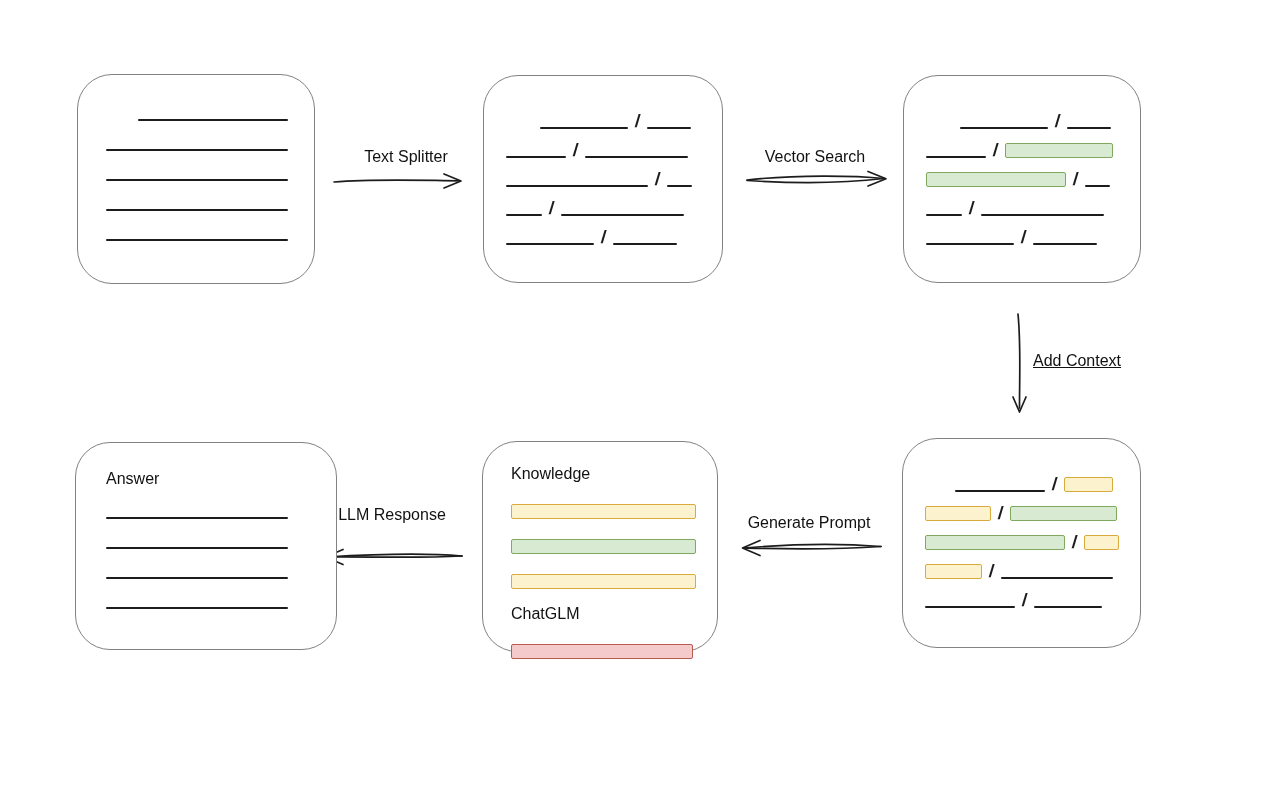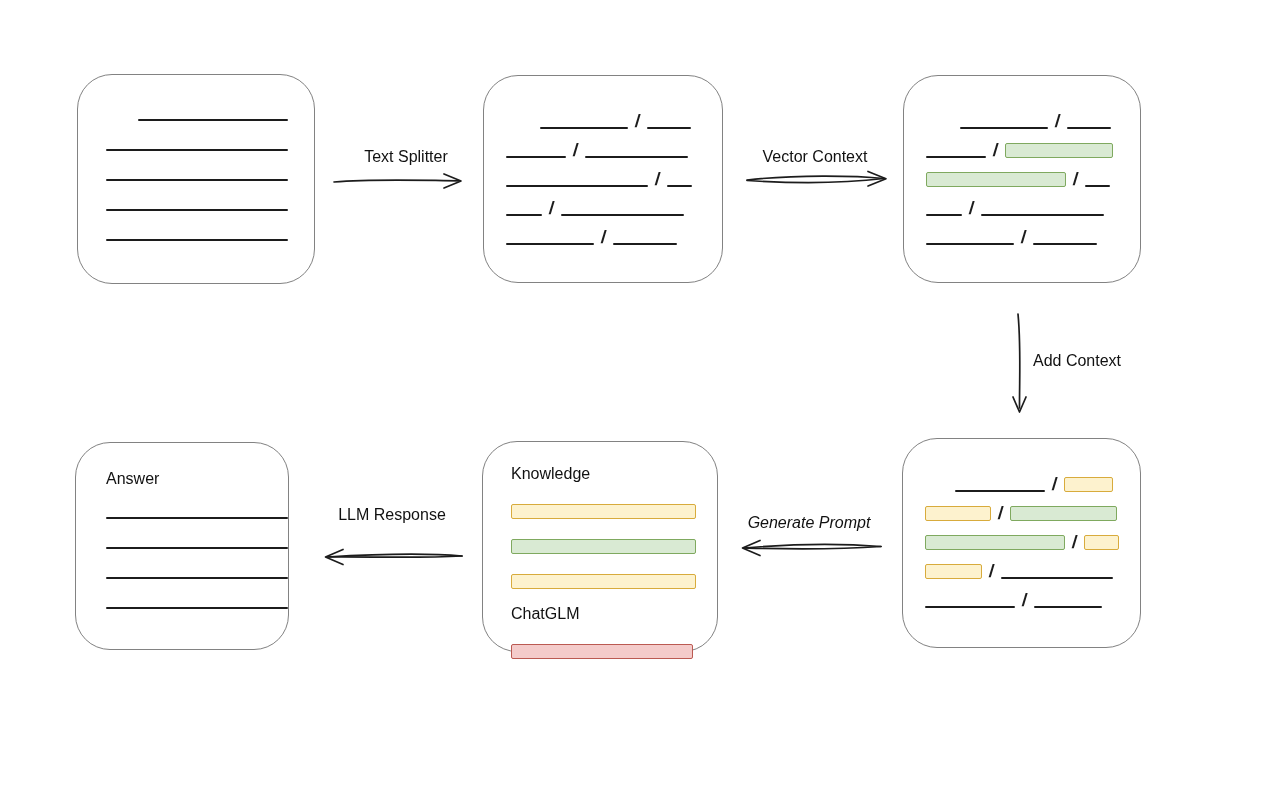--- a/index.html
+++ b/index.html
@@ -19,21 +19,21 @@
 
   .box{
     position:absolute;background:#fff;border:1.5px solid var(--box-border);
     border-radius:35px;box-sizing:border-box;
   }
   .box-document{left:77px;top:74px;width:238px;height:210px;}
   .box-chunks{left:483px;top:75px;width:240px;height:208px;}
   .box-retrieved{left:903px;top:75px;width:238px;height:208px;}
   .box-context{left:902px;top:438px;width:239px;height:210px;}
   .box-prompt{left:482px;top:441px;width:236px;height:211px;}
-  .box-answer{left:75px;top:442px;width:214px;height:208px;}
+  .box-answer{left:75px;top:442px;width:262px;height:208px;}
 
   .rows{display:flex;flex-direction:column;}
   .box-document .rows{padding:44px 0 0 28px;gap:28px;}
   .box-chunks .rows,.box-retrieved .rows,.box-context .rows{padding:36px 0 0 22px;gap:12px;}
   .box-prompt .rows{padding:25px 0 0 28px;gap:18px;justify-content:space-between;}
   .box-answer .rows{padding:26px 0 0 30px;gap:28px;}
 
   .row{display:flex;align-items:flex-end;height:17px;}
   .box-document .row,.box-answer .row{height:auto;}
   .seg-line{height:2px;background:var(--line);border-radius:1px;}
@@ -46,22 +46,22 @@
   .chunk-yellow{background:var(--yellow-fill);border-color:var(--yellow-border);}
   .chunk-red{background:var(--red-fill);border-color:var(--red-border);}
   .seg-label{font-size:16px;font-weight:500;line-height:20px;color:#111;}
 
   .arrow-label{
     position:absolute;font-size:16px;font-weight:500;color:#111;
     text-align:center;white-space:nowrap;
   }
   .lbl-text-splitter{left:343px;top:148px;width:126px;}
   .lbl-vector-search{left:744px;top:148px;width:142px;}
-  .lbl-add-context{left:1033px;top:352px;text-align:center;}
-  .lbl-generate-prompt{left:733px;top:514px;width:152px;font-style:italic;}
+  .lbl-add-context{left:1033px;top:352px;text-align:center;text-decoration:underline;}
+  .lbl-generate-prompt{left:733px;top:514px;width:152px;}
   .lbl-llm-response{left:327px;top:506px;width:130px;}
 
   .caption{
     position:absolute;left:780px;top:685px;font-size:17px;font-weight:500;color:#111;
     white-space:nowrap;
   }
 </style>
 </head>
 <body>
 
@@ -240,19 +240,19 @@
         <div class="row">
           <div class="seg-line" style="width: 182px;"></div>
         </div>
         <div class="row">
           <div class="seg-line" style="width: 182px;"></div>
         </div>
       </div>
   </div>
 
   <div class="arrow-label lbl-text-splitter">Text Splitter</div>
-  <div class="arrow-label lbl-vector-search">Vector Context</div>
+  <div class="arrow-label lbl-vector-search">Vector Search</div>
   <div class="arrow-label lbl-add-context">Add Context</div>
   <div class="arrow-label lbl-generate-prompt">Generate Prompt</div>
   <div class="arrow-label lbl-llm-response">LLM Response</div>
 
 
 </div>
 
 </body></html>

